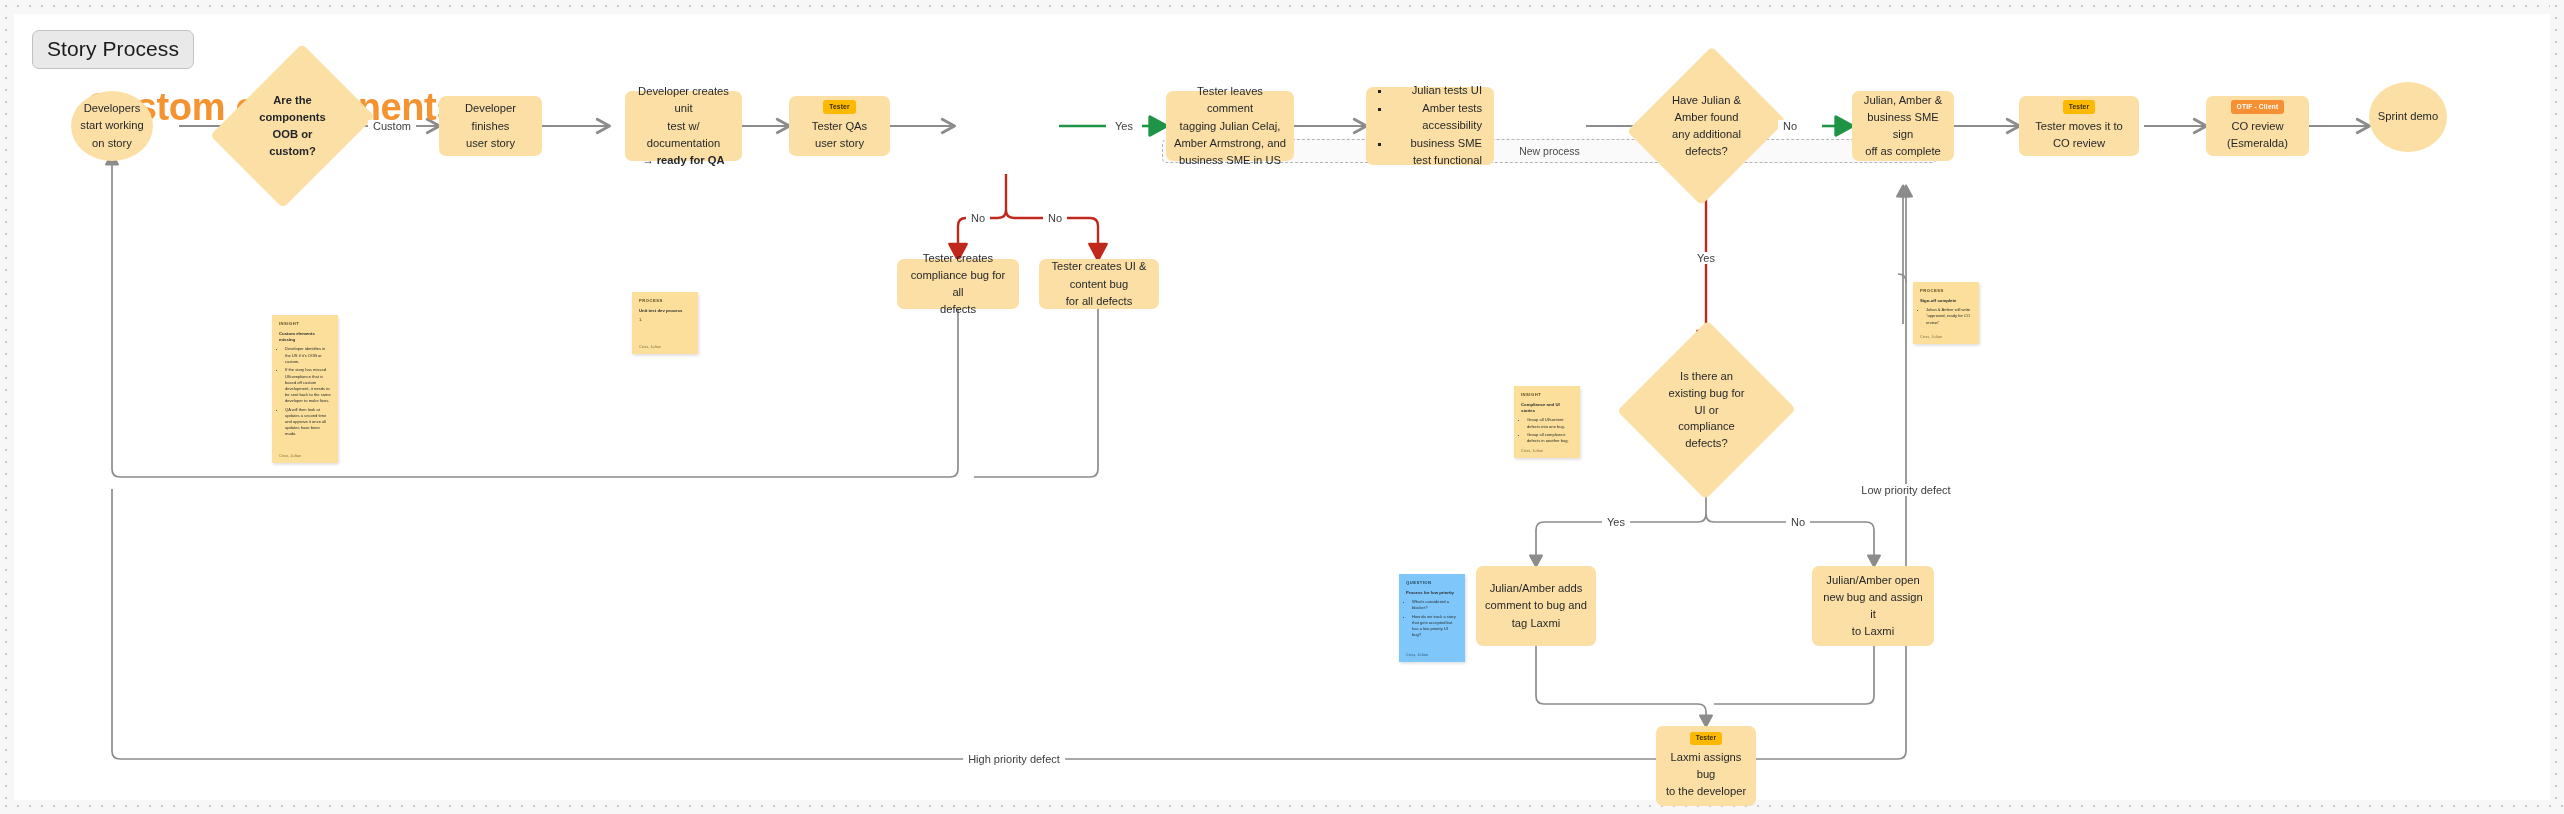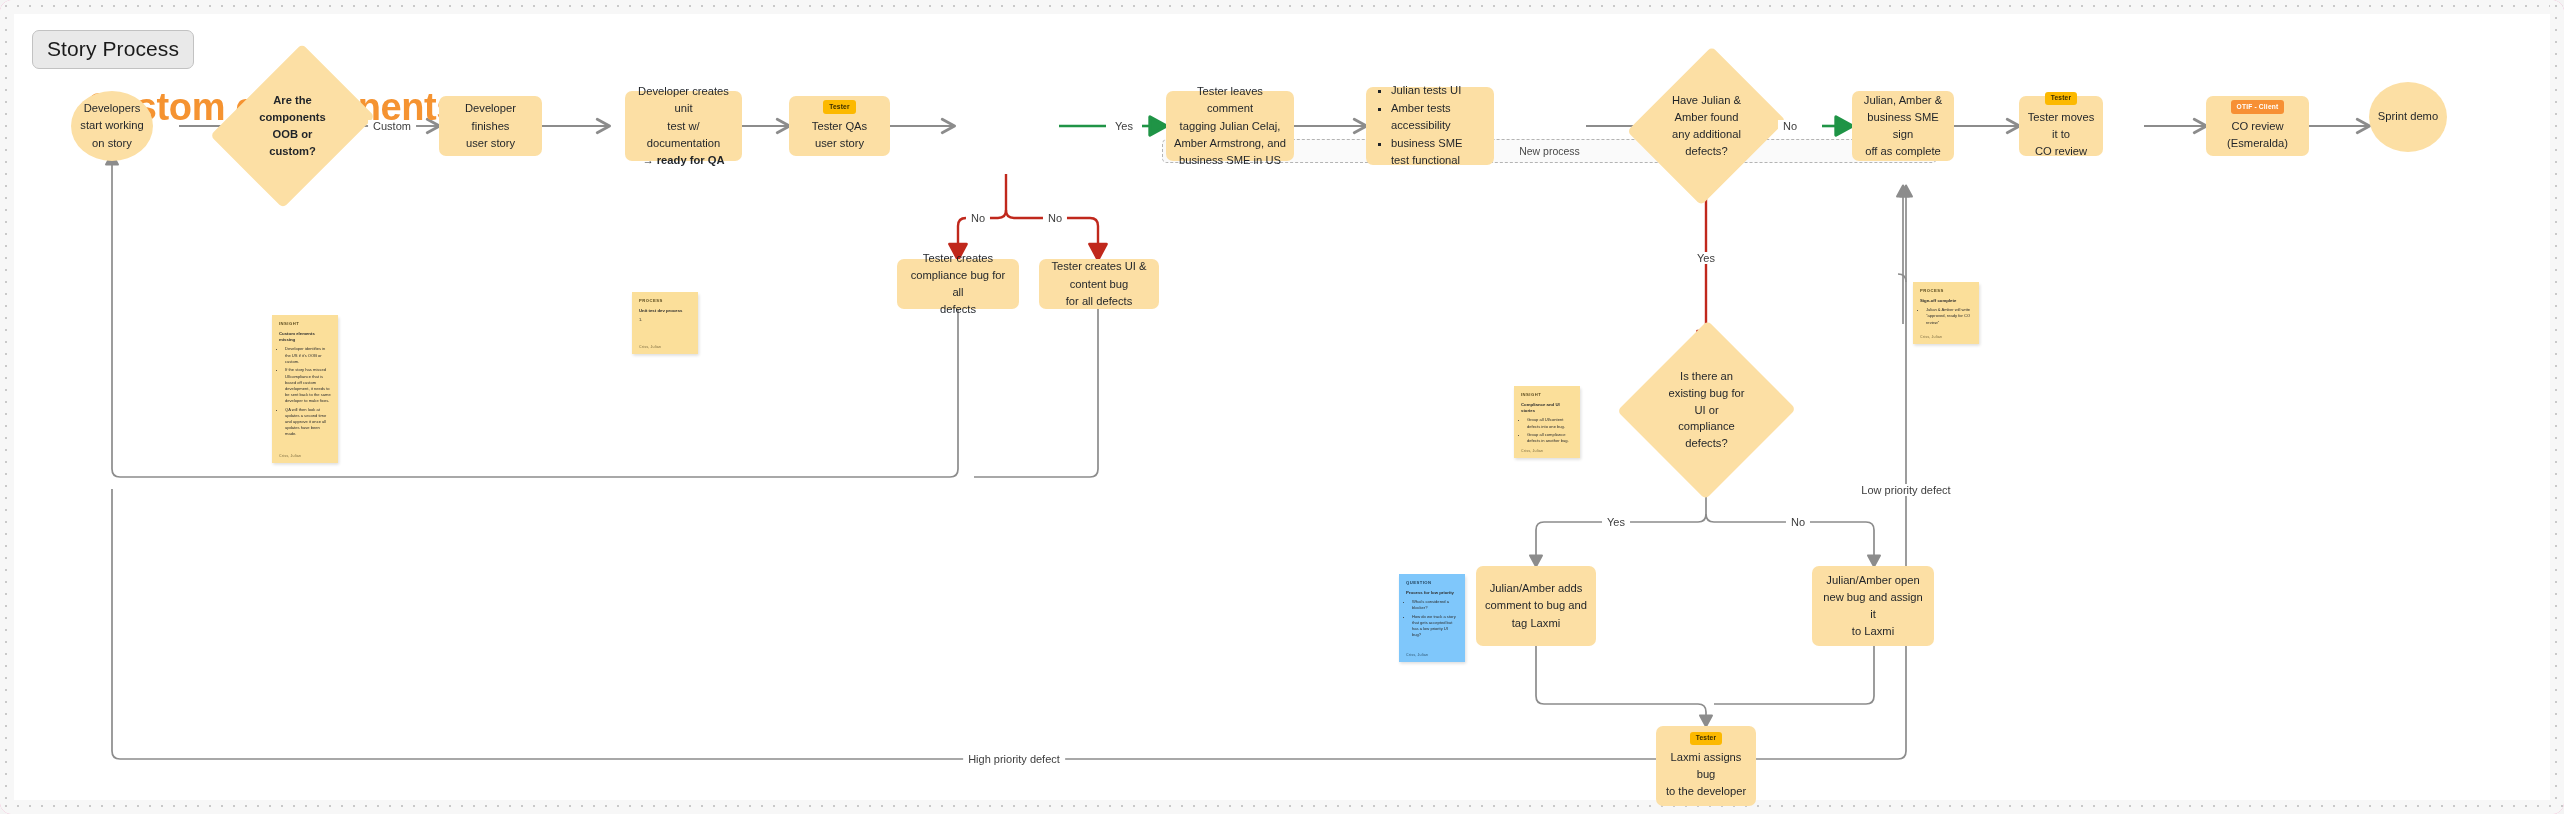--- a/index.html
+++ b/index.html
@@ -8,21 +8,20 @@
     margin: 0; padding: 0;
     background: #f4f4f4;
     font-family: "Liberation Sans", sans-serif;
   }
   #canvas {
     position: relative;
     width: 2564px;
     height: 814px;
     background: #ec4899;
     overflow: hidden;
-    border-radius: 12px;
   }
   
   .dot-strip {
     position: absolute;
     background-image: radial-gradient(#c9c9c9 1.2px, transparent 1.3px);
     background-size: 12px 12px;
     background-color: #f7f7f7;
   }
   #strip-top   { left:0; top:0;  width:2564px; height:14px; }
   #strip-left  { left:0; top:0;  width:14px;  height:814px; }
@@ -110,21 +109,21 @@
     border-radius: 3px;
     padding: 1.5px 6px 2px;
     margin-bottom: 4px;
     letter-spacing: .2px;
     white-space: nowrap;
   }
   .chip.tester { background: #fcb900; color: #3a2d00; }
   .chip.client { background: #f79034; color: #fff; }
 
   
-  .node.bullets { align-items: flex-start; text-align: left; padding: 9px 12px; }
+  .node.bullets { align-items: flex-start; text-align: right; padding: 9px 12px; }
   .node.bullets ul { margin: 0; padding-left: 13px; list-style: square; }
   .node.bullets li { margin: 0 0 1px; }
 
   
   .sticky {
     position: absolute;
     background: #fbdf9a;
     box-shadow: 1px 1.5px 3px rgba(0,0,0,.14);
     padding: 6px 7px 5px;
     overflow: hidden;
@@ -337,21 +336,21 @@
 any additional
 defects?</span>
     </div>
 
     <div class="node" style="left:1838px; top:77px; width:102px; height:70px;">
       <span class="label">Julian, Amber &amp;
 business SME sign
 off as complete</span>
     </div>
 
-    <div class="node" style="left:2005px; top:82px; width:84px; height:60px;">
+    <div class="node" style="left:2005px; top:82px; width:120px; height:60px;">
       <span class="chip tester">Tester</span>
       <span class="label">Tester moves it to
 CO review</span>
     </div>
 
     <div class="node" style="left:2192px; top:82px; width:103px; height:60px;">
       <span class="chip client">OTIF - Client</span>
       <span class="label">CO review
 (Esmeralda)</span>
     </div>

